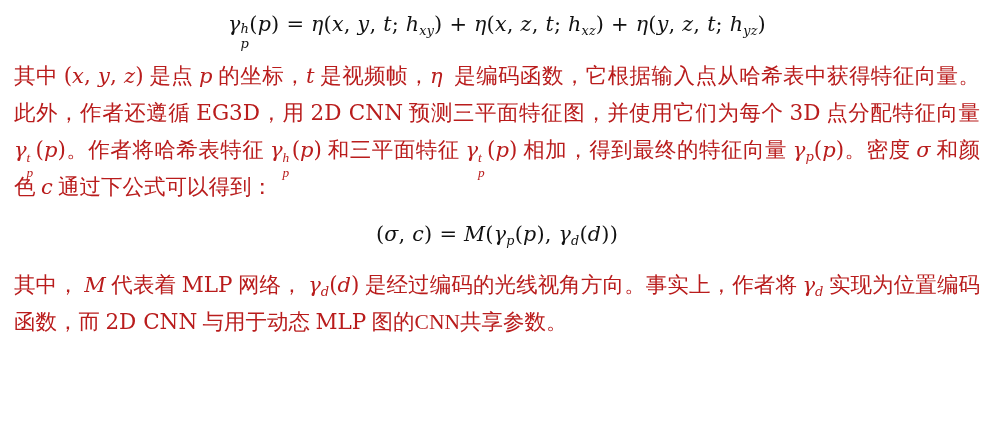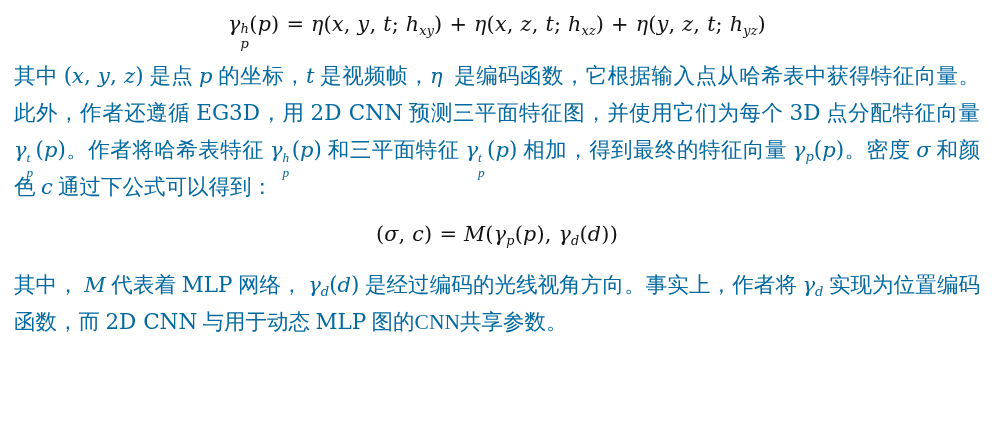--- a/index.html
+++ b/index.html
@@ -28,21 +28,21 @@
     color: #111;
     letter-spacing: 0.2px;
   }
   .eq1 { margin-top: 12px; }
   .eq2 { margin-top: 16px; }
   .para {
     font-size: 21.5px;
     line-height: 1.72;
     text-align: justify;
     text-justify: inter-ideograph;
-    color: #0369a1;
+    color: #b91c1c;
     margin: 0;
     padding: 0 6px;
   }
   .para1 { margin-top: 22px; }
   .para2 { margin-top: 21px; }
   
   .mi {
     font-family: "DejaVu Serif", "Liberation Serif", serif;
     font-style: italic;
     font-size: 0.98em;

